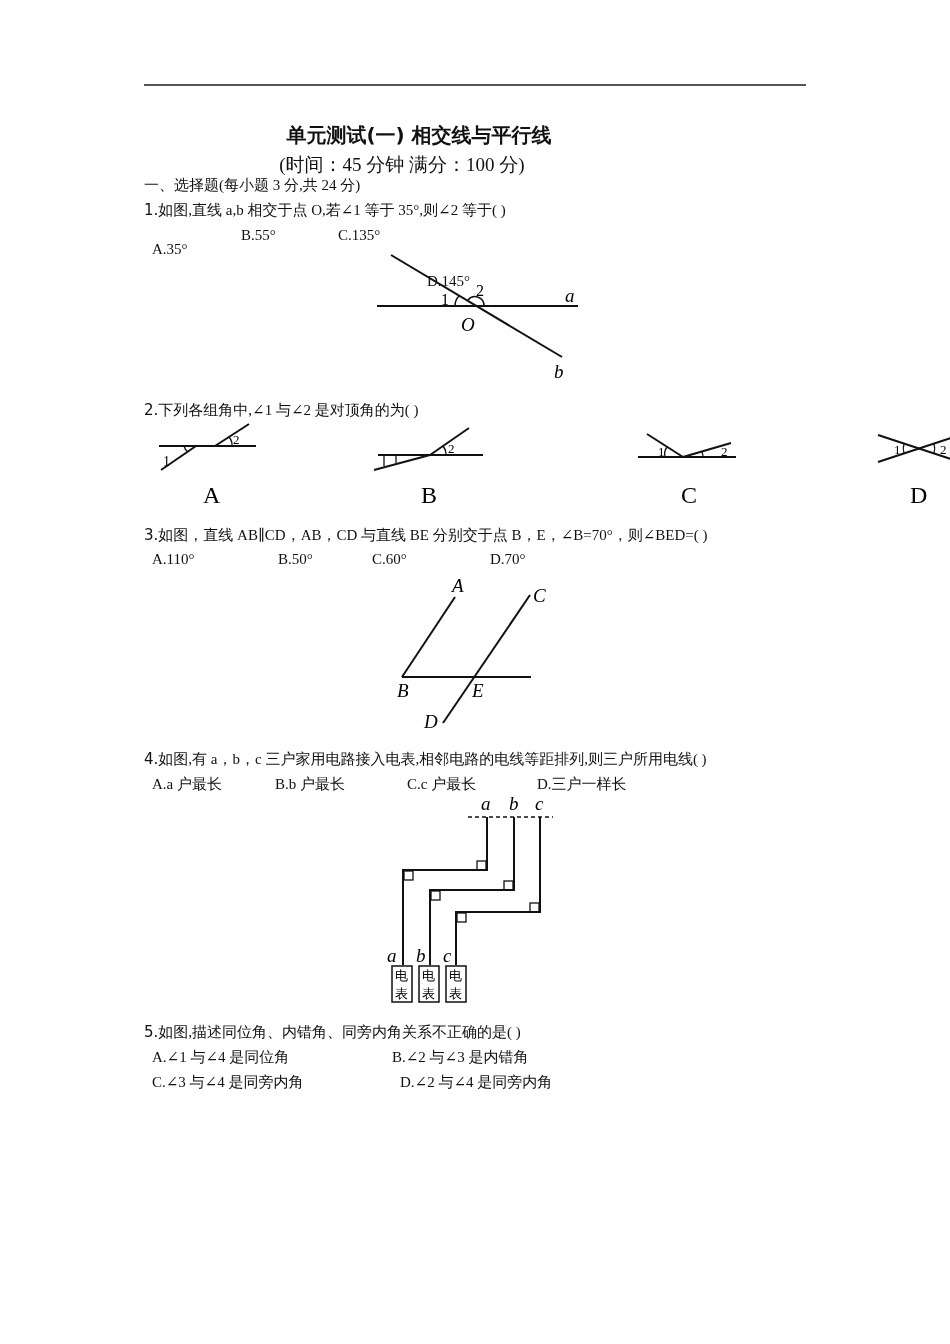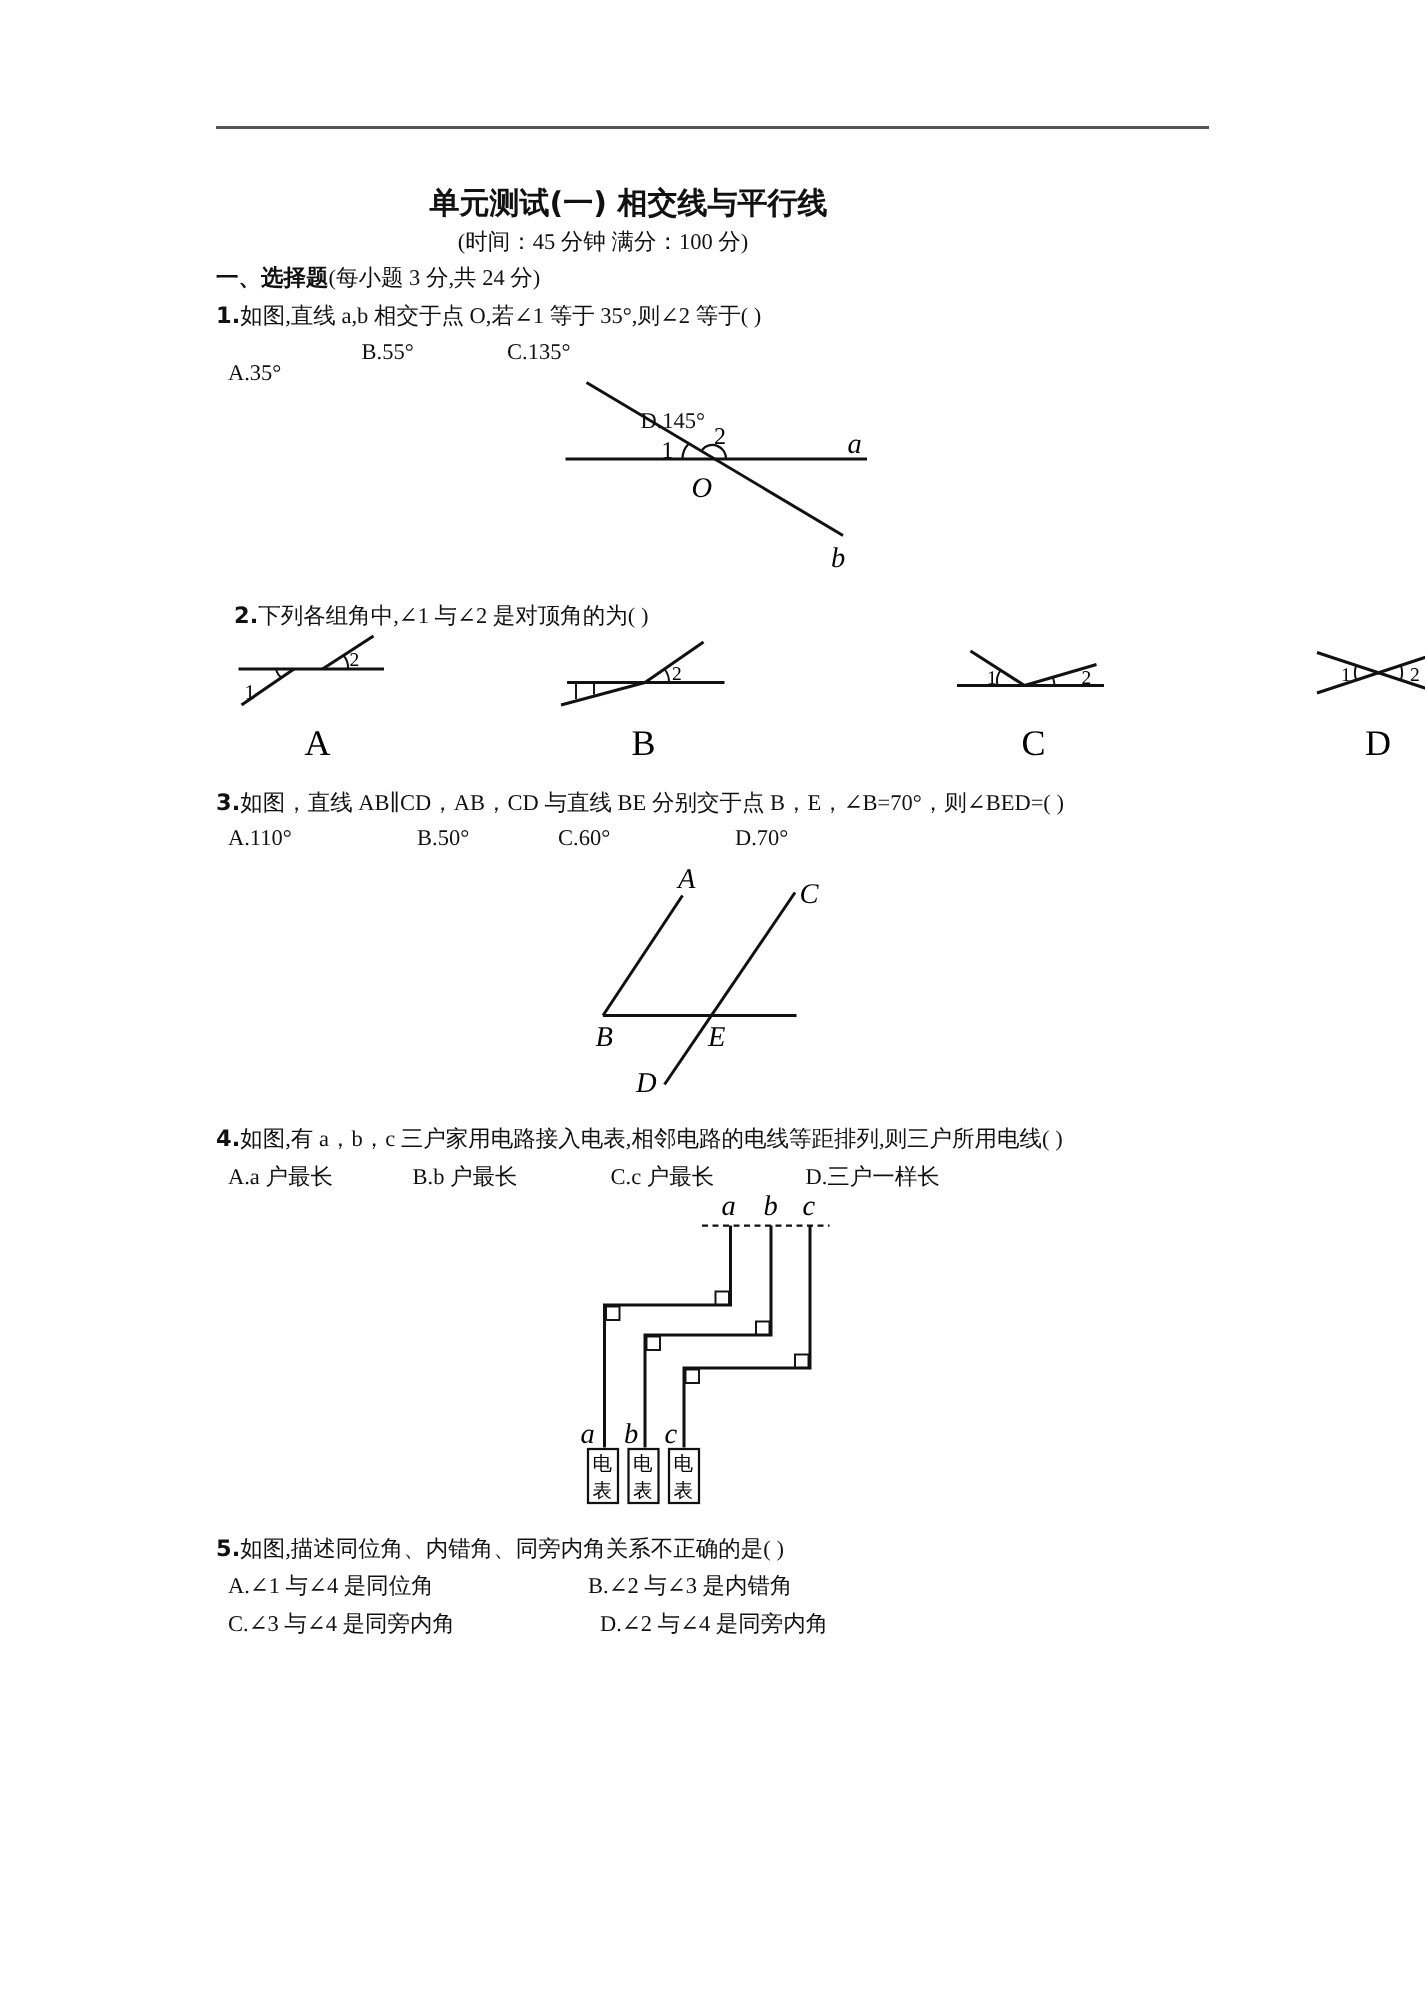--- a/index.html
+++ b/index.html
@@ -1,23 +1,23 @@
 <!DOCTYPE html>
 <html><head>
 <meta charset="utf-8">
 <style>
   html, body { margin:0; padding:0; background:#ffffff; }
   body { width:950px; height:1344px; position:relative; overflow:hidden;
          font-family:"Liberation Serif", "DejaVu Serif", serif; color:#111; }
   .rule { position:absolute; left:144px; top:84px; width:662px; height:0; border-top:2px solid #555; }
   .title { position:absolute; left:0; width:838px; top:122px; text-align:center;
            font-family:"DejaVu Sans", "Liberation Sans", sans-serif; font-weight:bold; font-size:20px; letter-spacing:0px; }
-  .subtitle { position:absolute; left:0; width:804px; top:152px; text-align:center; font-size:15px; }
+  .subtitle { position:absolute; left:0; width:804px; top:152px; text-align:center; font-size:19px; }
   .line { position:absolute; left:144px; font-size:15px; white-space:nowrap; }
-  .bold { font-weight:bold; font-family:"DejaVu Sans", "Liberation Sans", sans-serif; }
+  .bold { font-weight:normal; font-family:"DejaVu Sans", "Liberation Sans", sans-serif; }
   .opt { position:absolute; font-size:15px; white-space:nowrap; }
   svg { position:absolute; overflow:visible; }
   svg text { font-family:"Liberation Serif", "DejaVu Serif", serif; }
 </style>
 </head>
 <body>
 
 <div class="rule"></div>
 
 <div class="title">单元测试(一)  相交线与平行线</div>
@@ -40,21 +40,21 @@
   <line x1="391" y1="255" x2="562" y2="357" stroke="#111" stroke-width="2"></line>
   <path d="M455,306 A14,14 0 0,1 459,296" fill="none" stroke="#111" stroke-width="1.5"></path>
   <path d="M468,300 A9,9 0 0,1 484,306" fill="none" stroke="#111" stroke-width="1.5"></path>
   <text x="441" y="305" font-size="16">1</text>
   <text x="476" y="296" font-size="16">2</text>
   <text x="565" y="302" font-size="19" font-style="italic">a</text>
   <text x="461" y="331" font-size="19" font-style="italic">O</text>
   <text x="554" y="378" font-size="19" font-style="italic">b</text>
 </svg>
 
-<div class="line" style="top:401px;margin-left:12px;">
+<div class="line" style="top:401px;">
   <span class="bold">2.</span><span>下列各组角中,∠1 与∠2 是对顶角的为(    )</span>
 </div>
 
 <svg style="left:0; top:0;" width="950" height="1344">
 
   <g>
     <line x1="159" y1="446" x2="256" y2="446" stroke="#111" stroke-width="2"></line>
     <line x1="161" y1="470" x2="196" y2="446" stroke="#111" stroke-width="2"></line>
     <line x1="215" y1="446" x2="249" y2="424" stroke="#111" stroke-width="2"></line>
     <path d="M184,446 A10,10 0 0,0 188,452" fill="none" stroke="#111" stroke-width="1.3"></path>

